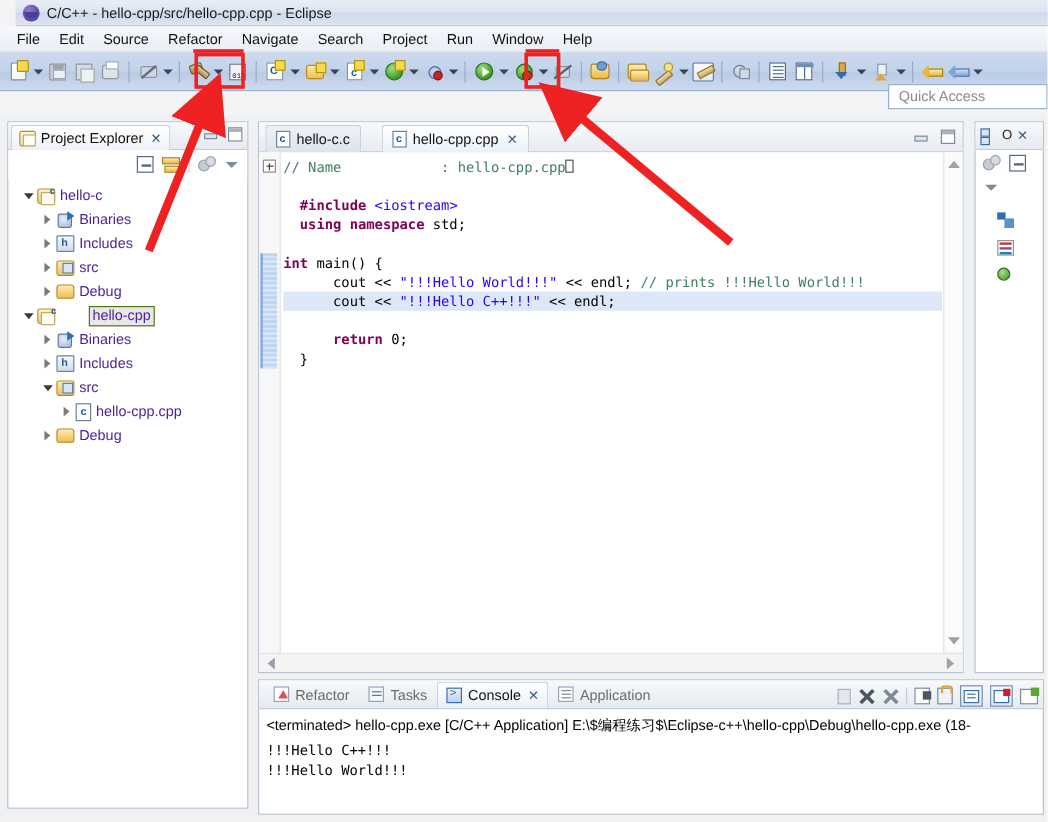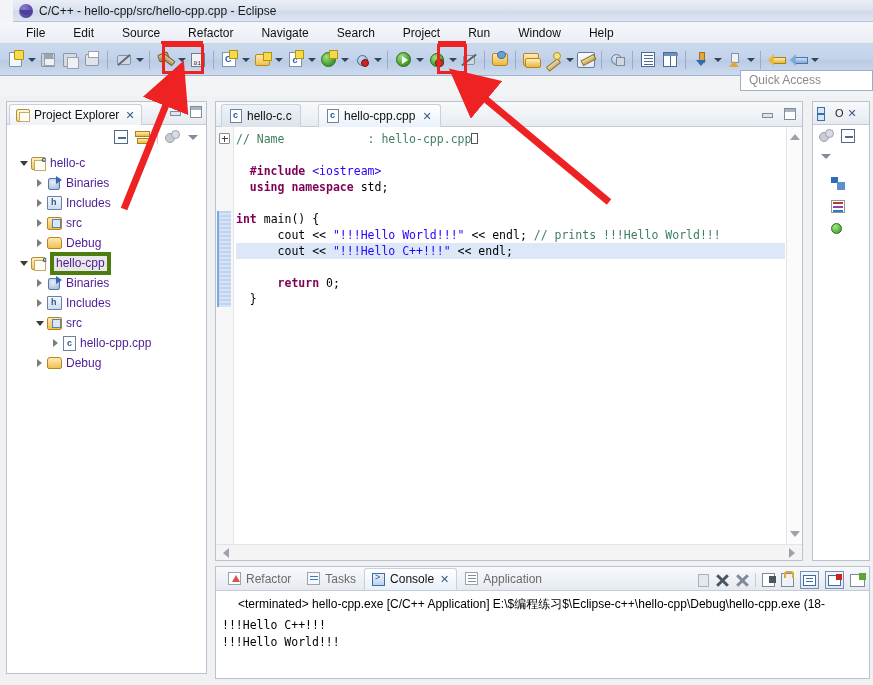--- a/index.html
+++ b/index.html
@@ -40,21 +40,20 @@
   
   .menubar {
     position: absolute; left: 0; top: 22px; width: 873px; height: 22px;
     background: linear-gradient(to bottom, #f5f7fb 0%, #eaeef5 100%);
     border-bottom: 1px solid #ccd4e0;
     display: flex; align-items: center; padding-left: 6px;
   }
   .menu-item {
     font-size: 12px; color: #111; padding: 2px 8px; cursor: default;
     white-space: nowrap;
-    margin-left: 12px;
   }
 
   
   .toolbar {
     position: absolute; left: 0; top: 44px; width: 873px; height: 32px;
     background: linear-gradient(to bottom, #ccdaee 0%, #c3d3ea 45%, #bacbe4 55%, #cedbee 100%);
     border-bottom: 1px solid #9fb3cf;
     display: flex; align-items: center; padding-left: 4px;
     overflow: hidden;
   }
@@ -209,21 +208,21 @@
   .ic-viewmenu-gray { width:14px;height:14px;}
   .ic-viewmenu-gray::before{content:"";position:absolute;left:0;top:3px;width:8px;height:8px;border-radius:50%;background:#c8cdd4;border:1px solid #9aa2ad;}
   .ic-viewmenu-gray::after{content:"";position:absolute;left:6px;top:0;width:7px;height:7px;border-radius:50%;background:#d8dce2;border:1px solid #9aa2ad;}
   .ic-caretdown { width:14px;height:14px;}
   .ic-caretdown::after{content:"";position:absolute;left:2px;top:5px;border-left:5px solid transparent;border-right:5px solid transparent;border-top:5px solid #7f8c9d;}
   .pe-toolsep{width:1px;height:14px;background:#c8ced7;}
 
   
   .tree { padding: 4px 0 0 0; font-size: 12px; color: #4c1d95; }
   .tnode { display: flex; align-items: center; height: 20px; white-space: nowrap; }
-  .tnode.selected > .tlabel { background: #e8e8e8; border: 4px solid #4d7c0f; padding: 0 2px; }
+  .tnode.selected > .tlabel { background: #e8e8e8; border: 1px solid #4d7c0f; padding: 0 2px; margin-left: 24px; }
   .twist { width: 14px; height: 14px; position: relative; flex:0 0 auto;}
   .twist.closed::after { content:""; position:absolute; left:4px; top:3px;
       border-left:5px solid #7d7d7d; border-top:4px solid transparent; border-bottom:4px solid transparent;}
   .twist.open::after { content:""; position:absolute; left:3px; top:5px;
       border-top:5px solid #3a3a3a; border-left:4px solid transparent; border-right:4px solid transparent;}
   .tico { width: 17px; height: 15px; margin-right: 4px; position: relative; flex:0 0 auto; }
   .ic-proj { background: linear-gradient(#fff1c2,#f0c84f); border:1px solid #b08f36; border-radius:2px; width:15px;height:13px;}
   .ic-proj::before{content:"";position:absolute;left:2px;top:2px;width:10px;height:9px;background:#fffdf6;border:1px solid #c5ab64;}
   .ic-proj::after{content:"c";position:absolute;right:-1px;top:-3px;font-size:8px;color:#1b5ba0;font-weight:bold;}
   .ic-projcpp::after{content:"c";position:absolute;right:-2px;top:-3px;font-size:8px;color:#1b5ba0;font-weight:bold;}
@@ -389,21 +388,20 @@
   .ic-opencon{width:15px;height:13px;background:#fff;border:1px solid #7d8a9a;}
   .ic-opencon::after{content:"";position:absolute;right:-2px;top:-2px;width:7px;height:7px;background:#5aa832;}
   .cn-text {
     padding: 5px 0 0 6px; font-size:11.5px; color:#000;
     font-family: "DejaVu Sans Mono","Liberation Mono",monospace;
   }
   .cn-head {
     font-family: "Liberation Sans", sans-serif;
     font-size:12px; white-space:nowrap; overflow:hidden;
     padding-bottom:4px;
-    margin-left:16px;
   }
   .cn-line { line-height:17px; white-space:pre; }
 
   
   .redbox {
     position:absolute; border:3px solid #ee2222; z-index: 20; pointer-events:none;
   }
   .arrow-svg { position:absolute; left:0; top:0; width:873px; height:685px; z-index:19; pointer-events:none; }
 
   

